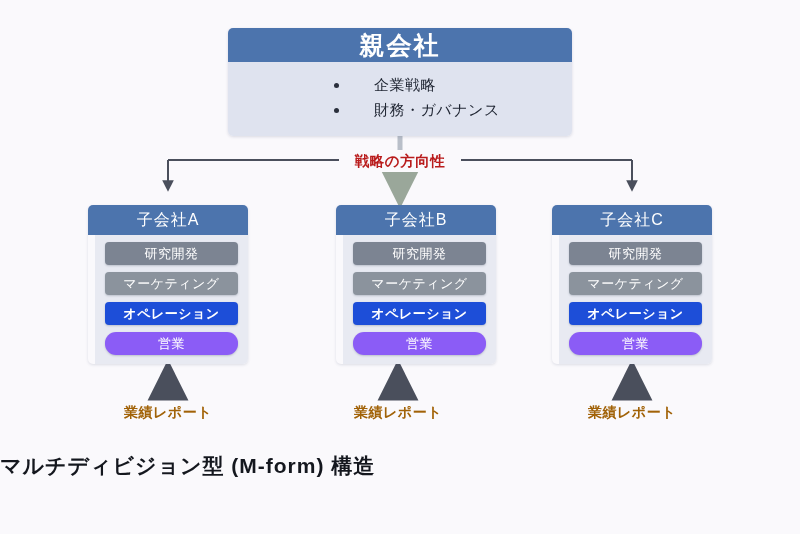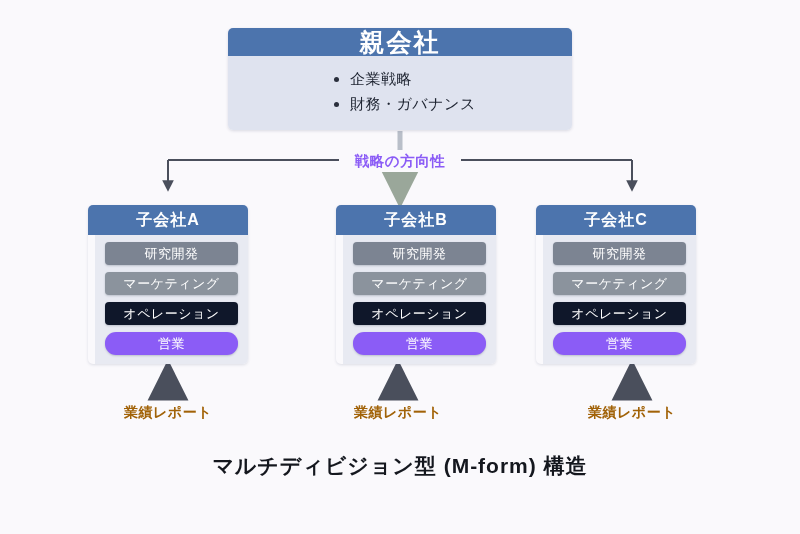--- a/index.html
+++ b/index.html
@@ -32,85 +32,86 @@
   .parent-card {
     position: absolute;
     left: 228px;
     top: 28px;
     width: 344px;
     border-radius: 5px;
     overflow: hidden;
     box-shadow: 0 1px 3px rgba(70,80,110,0.18);
   }
   .parent-head {
-    height: 28px;
+    height: 34px;
     background: #4c74ad;
     color: #ffffff;
     font-size: 25px;
     font-weight: bold;
     letter-spacing: 2px;
     display: flex;
     align-items: center;
     justify-content: center;
   }
   .parent-body {
     background: #dfe3ef;
     padding: 11px 0 13px 0;
   }
   .bullet-row {
     display: flex;
     align-items: center;
     font-size: 15px;
     color: #1d2330;
     padding: 3px 0 3px 106px;
     letter-spacing: 0.5px;
+    gap: 24px;
   }
   .bullet-dot {
     width: 5px;
     height: 5px;
     border-radius: 50%;
     background: #2a2f3c;
     margin-right: 11px;
     flex: 0 0 auto;
   }
 
   
   .strategy-label {
     position: absolute;
     top: 151px;
     left: 339px;
     width: 122px;
     text-align: center;
     font-size: 14.5px;
     font-weight: bold;
-    color: #8b5cf6;
+    color: #b91c1c;
     background: #faf9fc;
     padding: 1px 0;
     letter-spacing: 0.5px;
   }
 
   
   .sub-card {
     position: absolute;
     top: 205px;
     width: 160px;
     border-radius: 5px;
     overflow: hidden;
     box-shadow: 0 1px 3px rgba(70,80,110,0.16);
   }
   .sub-a { left: 88px; }
   .sub-b { left: 336px; }
-  .sub-c { left: 536px; }
+  .sub-c { left: 552px; }
 
   .sub-head {
     height: 30px;
     background: #4c74ad;
     color: #ffffff;
     font-size: 16px;
-    font-weight: bold;
+    font-weight: normal;
     display: flex;
     align-items: center;
     justify-content: center;
     letter-spacing: 1px;
   }
   .sub-body {
     background: #e8eaf2;
     padding: 7px 10px 9px 10px;
     margin-left: 7px;
   }
@@ -122,21 +123,21 @@
     display: flex;
     align-items: center;
     justify-content: center;
     margin-bottom: 7px;
     letter-spacing: 0.5px;
     box-shadow: 0 1px 2px rgba(60,70,95,0.25);
   }
   .func-row:last-child { margin-bottom: 0; }
   .tone-0 { background: #7c8492; }
   .tone-1 { background: #8b939d; }
-  .tone-2 { background: #0f172a; }
+  .tone-2 { background: #1d4ed8; font-weight: bold; }
   .tone-3 { background: #8b5cf6; border-radius: 11px; }
 
   
   .report-label {
     position: absolute;
     top: 404px;
     width: 160px;
     text-align: center;
     font-size: 14px;
     font-weight: bold;
@@ -146,21 +147,21 @@
   .rep-a { left: 88px; }
   .rep-b { left: 318px; }
   .rep-c { left: 552px; }
 
   
   .caption {
     position: absolute;
     top: 452px;
     left: 0;
     width: 800px;
-    text-align: center;
+    text-align: left;
     font-size: 21px;
     font-weight: bold;
     color: #14171e;
     letter-spacing: 1px;
   }
 </style>
 </head>
 <body>
 
 <div id="canvas">

